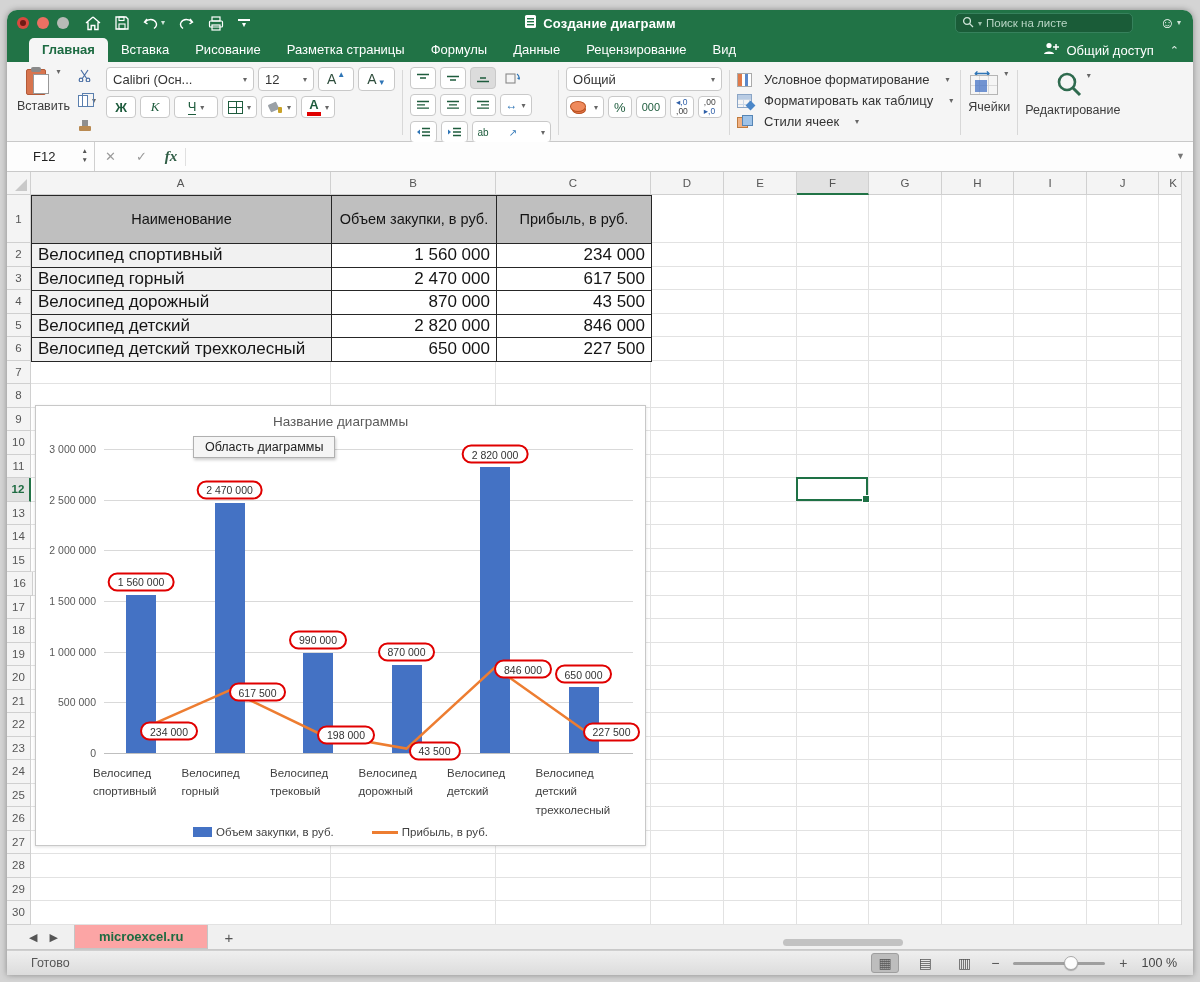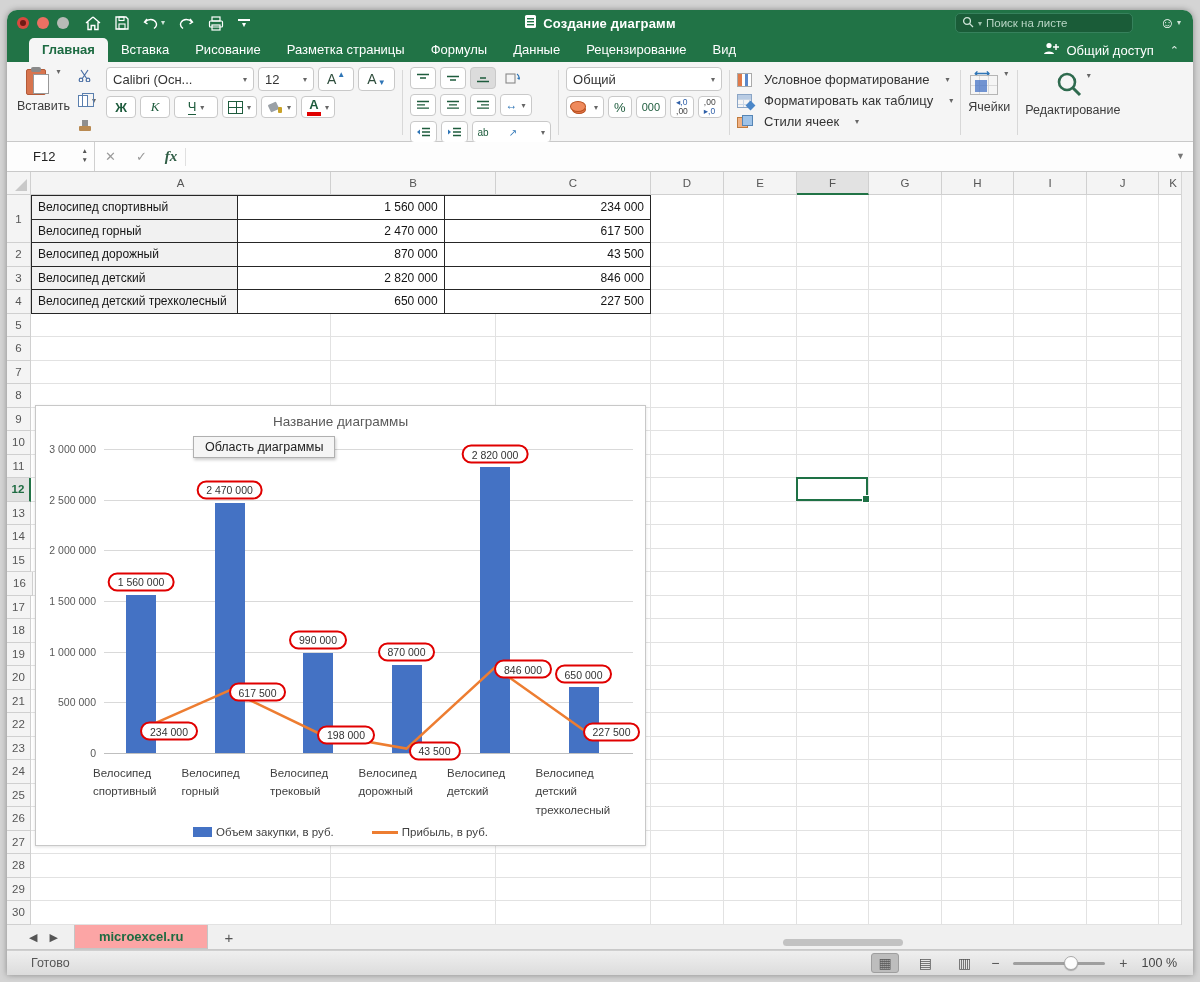--- a/index.html
+++ b/index.html
@@ -119,21 +119,21 @@
   .hdr.hl { background:#e2e2e2; }
   .hdr.hl-col { border-bottom:2px solid #217346; }
   .hdr.hl-row { border-right:2px solid #217346; color:#1e6b41; font-weight:bold; }
   .gl { position:absolute; background:#e2e2e2; }
   .corner { position:absolute; left:0; top:0; width:24px; height:23px; background:#f4f4f4; border-right:1px solid #d0d0d0; border-bottom:1px solid #d0d0d0; }
   .corner::after { content:""; position:absolute; right:3px; bottom:3px; border-left:12px solid transparent; border-bottom:12px solid #c9c9c9; }
   .vscroll { position:absolute; right:0; top:0; width:12px; height:100%; background:#f0f0f0; border-left:1px solid #d5d5d5; }
 
   
   .sheet-table { position:absolute; border-collapse:collapse; table-layout:fixed; background:#fff; }
-  .sheet-table td { border:1px solid #262626; font-size:12px; color:#141414; padding:0 6px; overflow:hidden; white-space:nowrap; }
+  .sheet-table td { border:1px solid #262626; font-size:17px; color:#141414; padding:0 6px; overflow:hidden; white-space:nowrap; }
   .sheet-table .th { background:#bfbfbf; text-align:center; white-space:normal; line-height:1.35; font-size:14.5px; }
   .sheet-table .name { background:#f1f1f1; text-align:left; }
   .sheet-table .num { background:#fff; text-align:right; }
 
   
   .selbox { position:absolute; border:2px solid #1e7145; background:transparent; }
   .selbox::after { content:""; position:absolute; right:-4px; bottom:-4px; width:6px; height:6px; background:#1e7145; border:1px solid #fff; }
 
   
   .chart { position:absolute; background:#fff; border:1px solid #c8c8c8; box-shadow:0 1px 3px rgba(0,0,0,.12); }
@@ -584,20 +584,25 @@
       <div class="hdr" style="left: 0px; top: 588px; width: 24px; height: 23.5px;">24</div>
       <div class="hdr" style="left: 0px; top: 611.5px; width: 24px; height: 23.5px;">25</div>
       <div class="hdr" style="left: 0px; top: 635px; width: 24px; height: 23.5px;">26</div>
       <div class="hdr" style="left: 0px; top: 658.5px; width: 24px; height: 23.5px;">27</div>
       <div class="hdr" style="left: 0px; top: 682px; width: 24px; height: 23.5px;">28</div>
       <div class="hdr" style="left: 0px; top: 705.5px; width: 24px; height: 23.5px;">29</div>
       <div class="hdr" style="left: 0px; top: 729px; width: 24px; height: 23.5px;">30</div>
       <div class="vscroll"></div>
       <table class="sheet-table" style="left: 24px; top: 23px; width: 620px;">
         <tbody>
+          <tr style="height: 48px;">
+            <td class="th" style="width: 300px;">Наименование</td>
+            <td class="th" style="width: 165px;">Объем закупки, в руб.</td>
+            <td class="th" style="width: 155px;">Прибыль, в руб.</td>
+          </tr>
           <tr style="height: 23.5px;">
             <td class="name">Велосипед спортивный</td>
             <td class="num">1 560 000</td>
             <td class="num">234 000</td>
           </tr>
           <tr style="height: 23.5px;">
             <td class="name">Велосипед горный</td>
             <td class="num">2 470 000</td>
             <td class="num">617 500</td>
           </tr>

